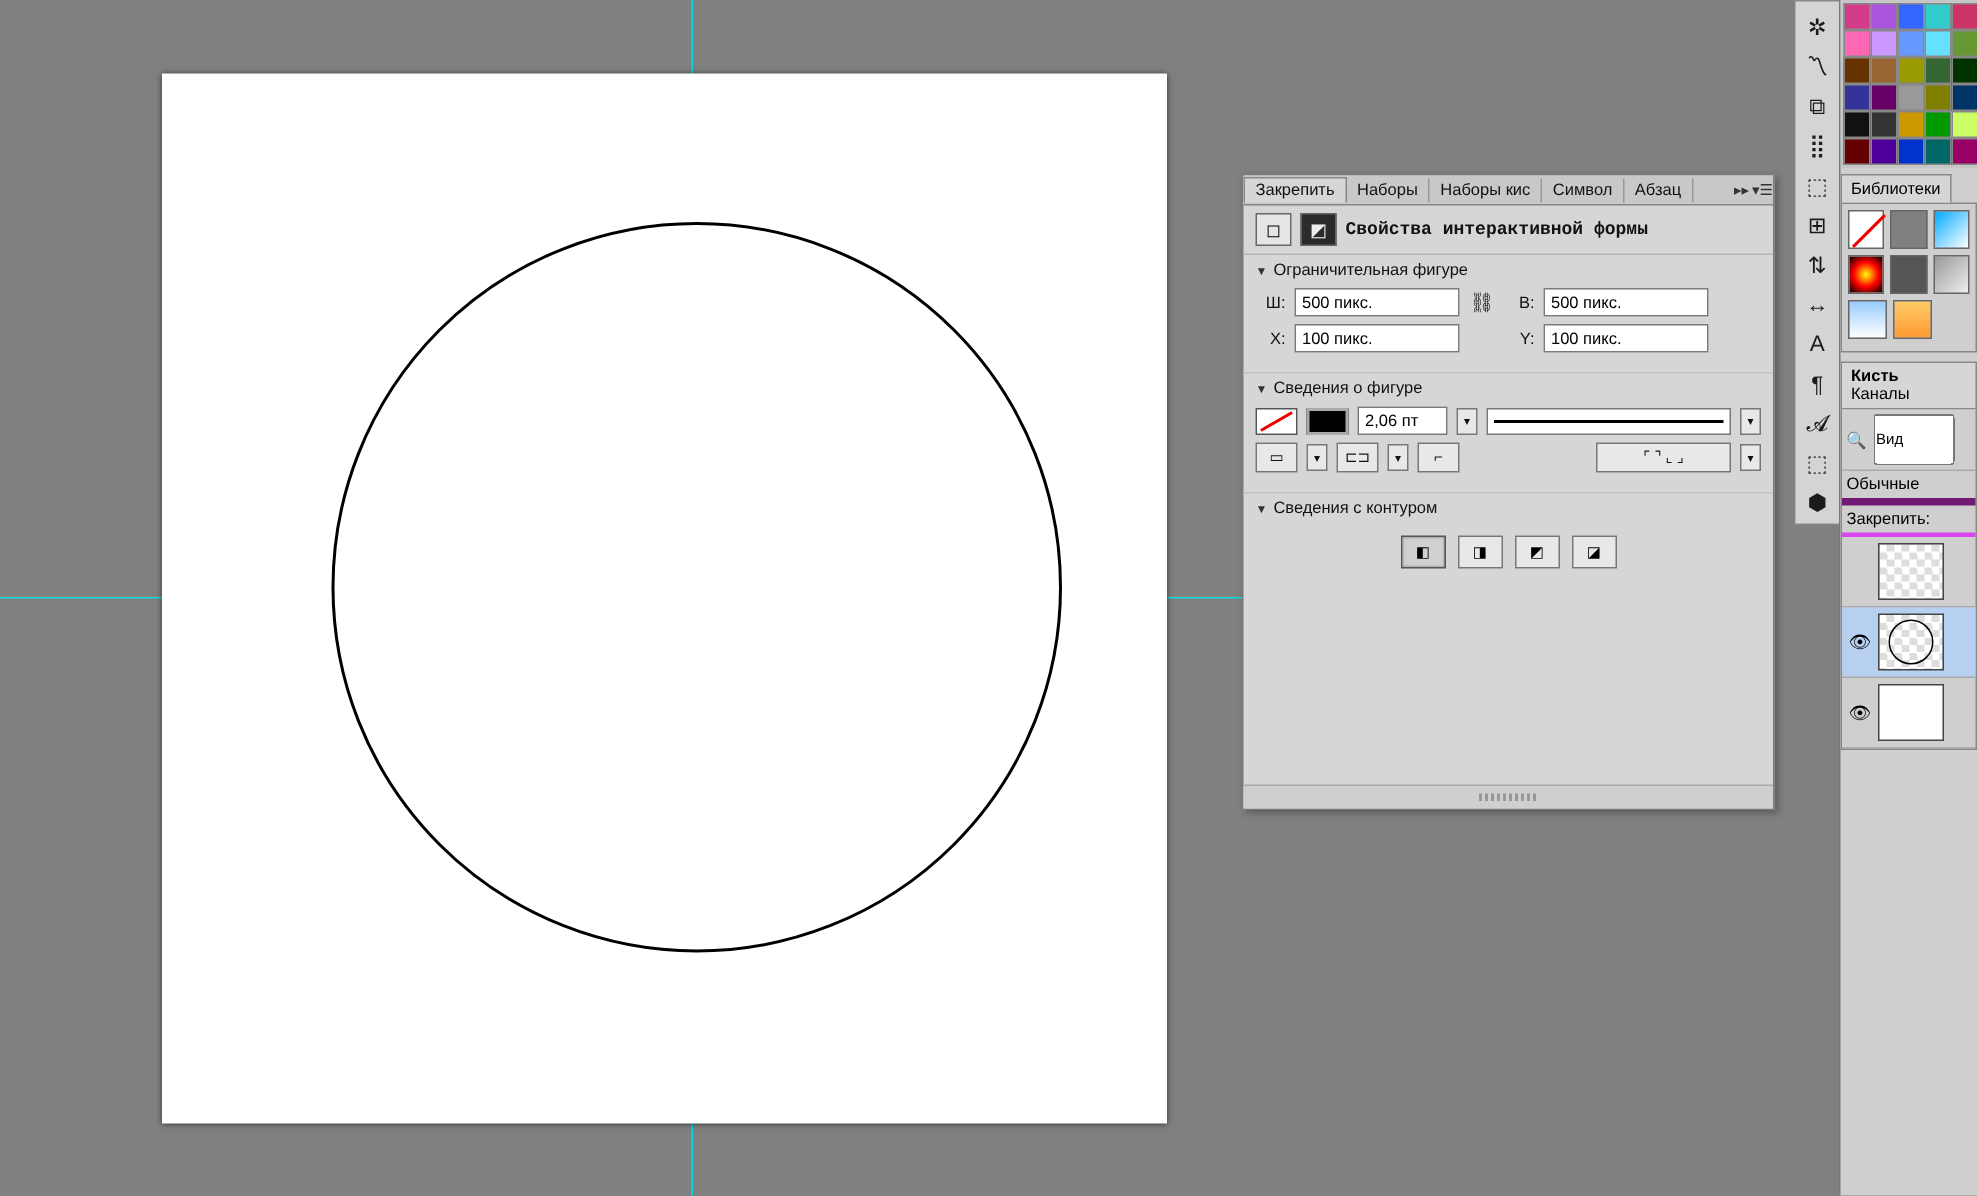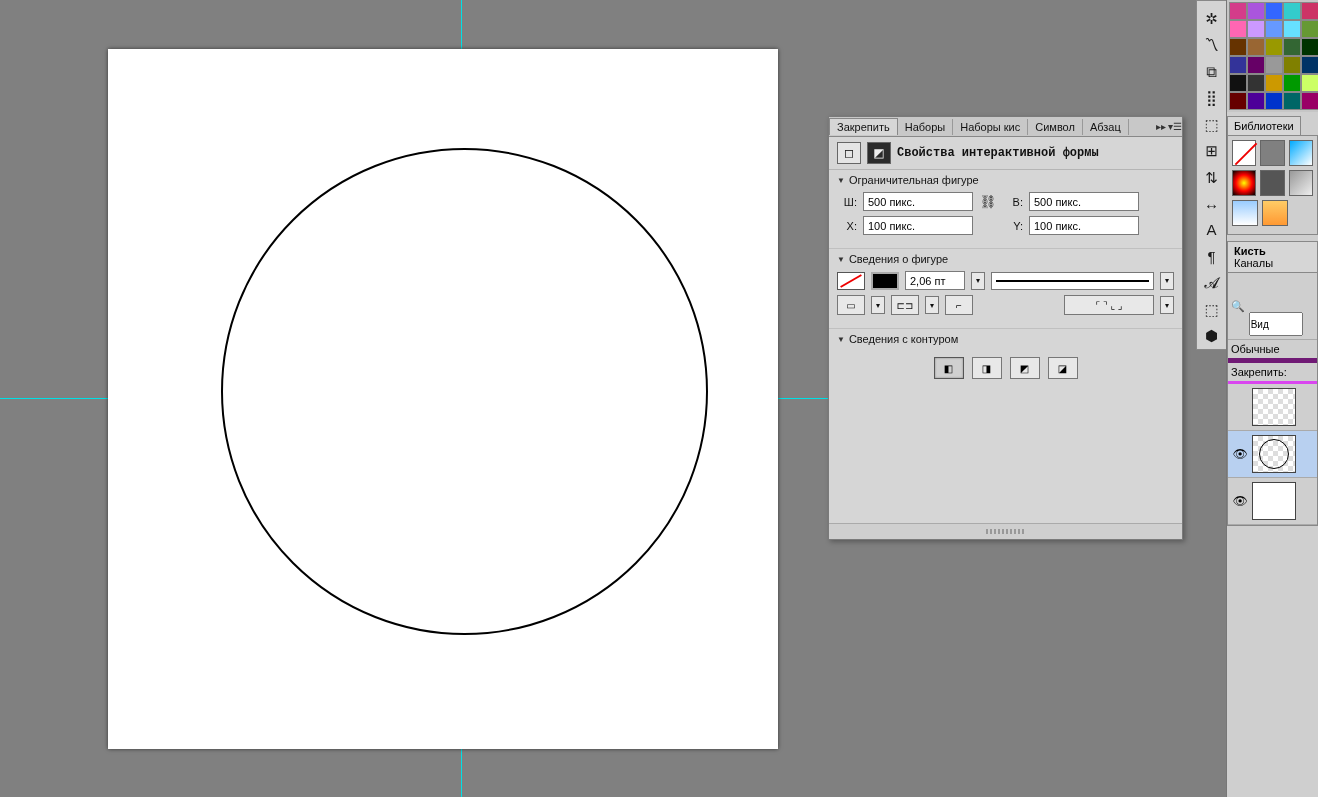--- a/index.html
+++ b/index.html
@@ -147,21 +147,21 @@
   .lib-item.dark { background:#555;}
   .lib-item.metal{ background:linear-gradient(135deg,#999,#eee);}
   .lib-item.sky { background:linear-gradient(#9cf,#fff);}
   .lib-item.sun { background:linear-gradient(#ffcc66,#ff9933);}
 
   .layers-head { font-size:11px; padding:3px 6px; background:#d6d6d6; border:1px solid #888; margin-top:6px;}
   .layers-head span { margin-right:8px; cursor:pointer;}
   .layers-head .active { font-weight:bold; }
   .layers-body { background:#cfcfcf; border:1px solid #888; border-top:none; font-size:11px;}
   .layers-body .search { display:flex; align-items:center; gap:4px; padding:3px; border-bottom:1px solid #aaa;}
-  .layers-body .search input { width:54px; font-size:10px; height:24px;margin-top:36px; }
+  .layers-body .search input { width:54px; font-size:10px; height:34px; }
   .layers-body .bl { padding:3px; border-bottom:5px solid #701a75;}
   .layers-body .lock { padding:3px; border-bottom:3px solid #d946ef;}
 
   .layer { display:flex; align-items:center; gap:4px; padding:4px; border-bottom:1px solid #aaa;}
   .layer.selected { background:#b8d0f0; }
   .layer .eye { width:16px; text-align:center; font-size:12px; cursor:pointer;}
   .layer .thumb { width:44px; height:38px; border:1px solid #444; background:repeating-conic-gradient(#ddd 0 25%, #fff 0 50%) 0 0/10px 10px; display:flex; align-items:center; justify-content:center;}
   .layer .thumb.white { background:#fff; }
   .layer .thumb .minicircle{width:30px;height:30px;border:1px solid #000;border-radius:50%;}
 

